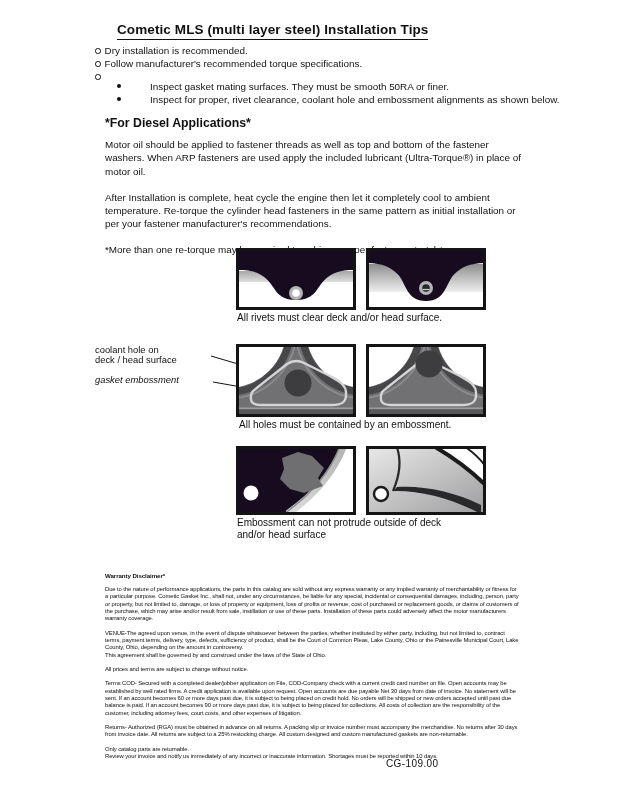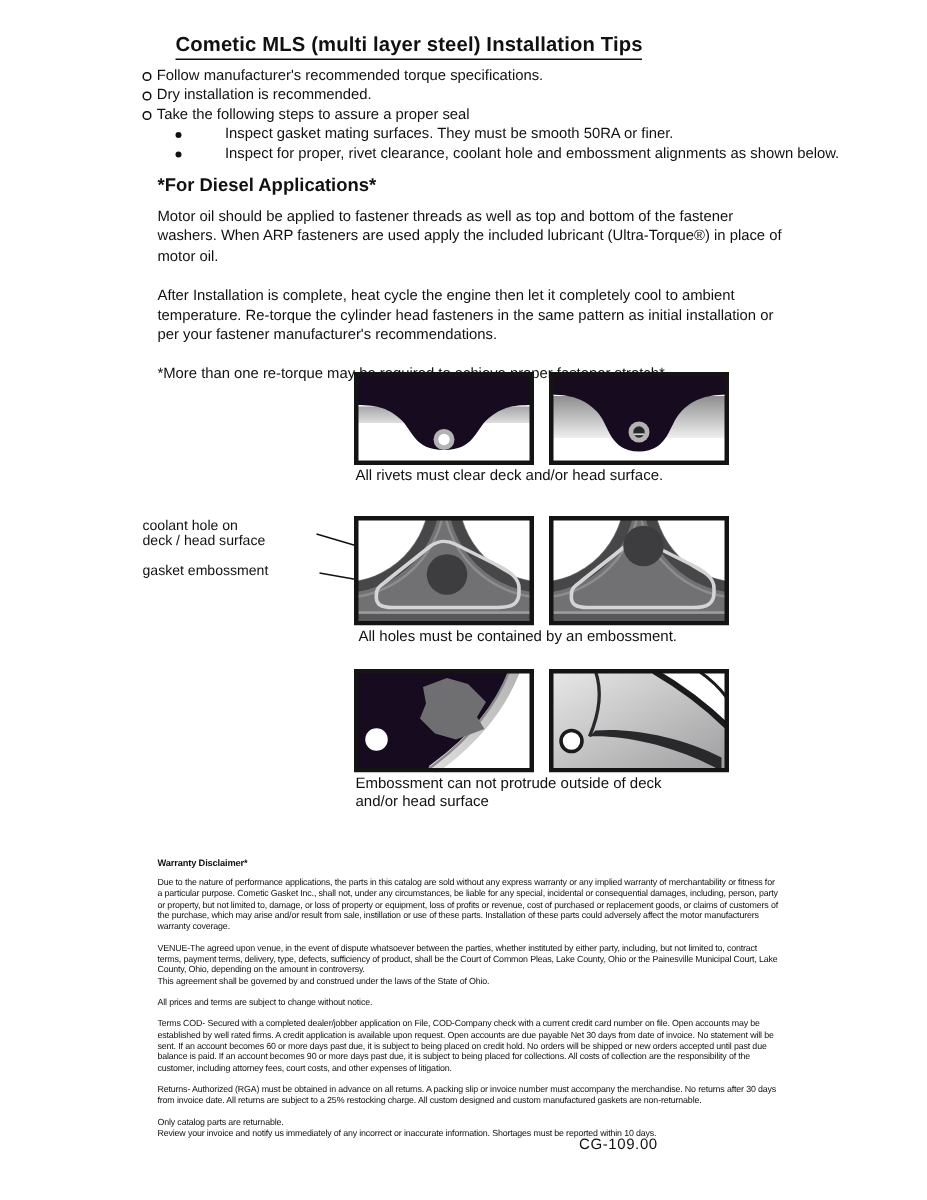--- a/index.html
+++ b/index.html
@@ -33,29 +33,28 @@
 </head>
 <body>
 
 <div class="page">
 
   <div class="title">Cometic MLS (multi layer steel) Installation Tips</div>
 
   <div class="bullets">
     <div class="b-row">
       <span class="mk"></span>
-      <span>Follow manufacturer's recommended torque specifications.</span>
+      <span>Dry installation is recommended.</span>
     </div>
     <div class="b-row">
       <span class="mk"></span>
-      <span>Dry installation is recommended.</span>
+      <span>Follow manufacturer's recommended torque specifications.</span>
     </div>
     <div class="b-row">
       <span class="mk"></span>
-      <span>Take the following steps to assure a proper seal</span>
     </div>
     <div class="b-row sub">
       <span class="mk fill"></span>
       <span>Inspect gasket mating surfaces.  They must be smooth 50RA or finer.</span>
     </div>
     <div class="b-row sub">
       <span class="mk fill"></span>
       <span>Inspect for proper, rivet clearance, coolant hole and embossment alignments as shown below.</span>
     </div>
   </div>
@@ -105,21 +104,21 @@
     </svg>
   </div>
 
   <div class="fig-caption" style="left:237px;top:312px;text-align:center;">All rivets must clear deck and/or head surface.</div>
 
   <div class="fig-label" style="left:236px;top:329px;">RIGHT</div>
   <div class="fig-label" style="left:366px;top:329px;">WRONG</div>
 
   <div class="ann" style="top:345px;">coolant hole on
 deck / head surface</div>
-  <div class="ann" style="top:375px;">gasket embossment</div>
+  <div class="ann" style="top:375px;font-style:italic;">gasket embossment</div>
 
   <svg class="leader" width="100" height="62" viewBox="0 0 100 62">
     <line x1="6" y1="14" x2="84" y2="37" stroke="#111" stroke-width="1"></line>
     <line x1="8" y1="40" x2="59" y2="49" stroke="#111" stroke-width="1"></line>
   </svg>
 
   <div class="fig-box" style="left:236px;top:344px;">
     <svg width="120" height="73" viewBox="0 0 120 73">
       <rect x="1.5" y="1.5" width="117" height="70" fill="#717173"></rect>
       <circle cx="-8" cy="-14" r="58" fill="#ffffff"></circle>

